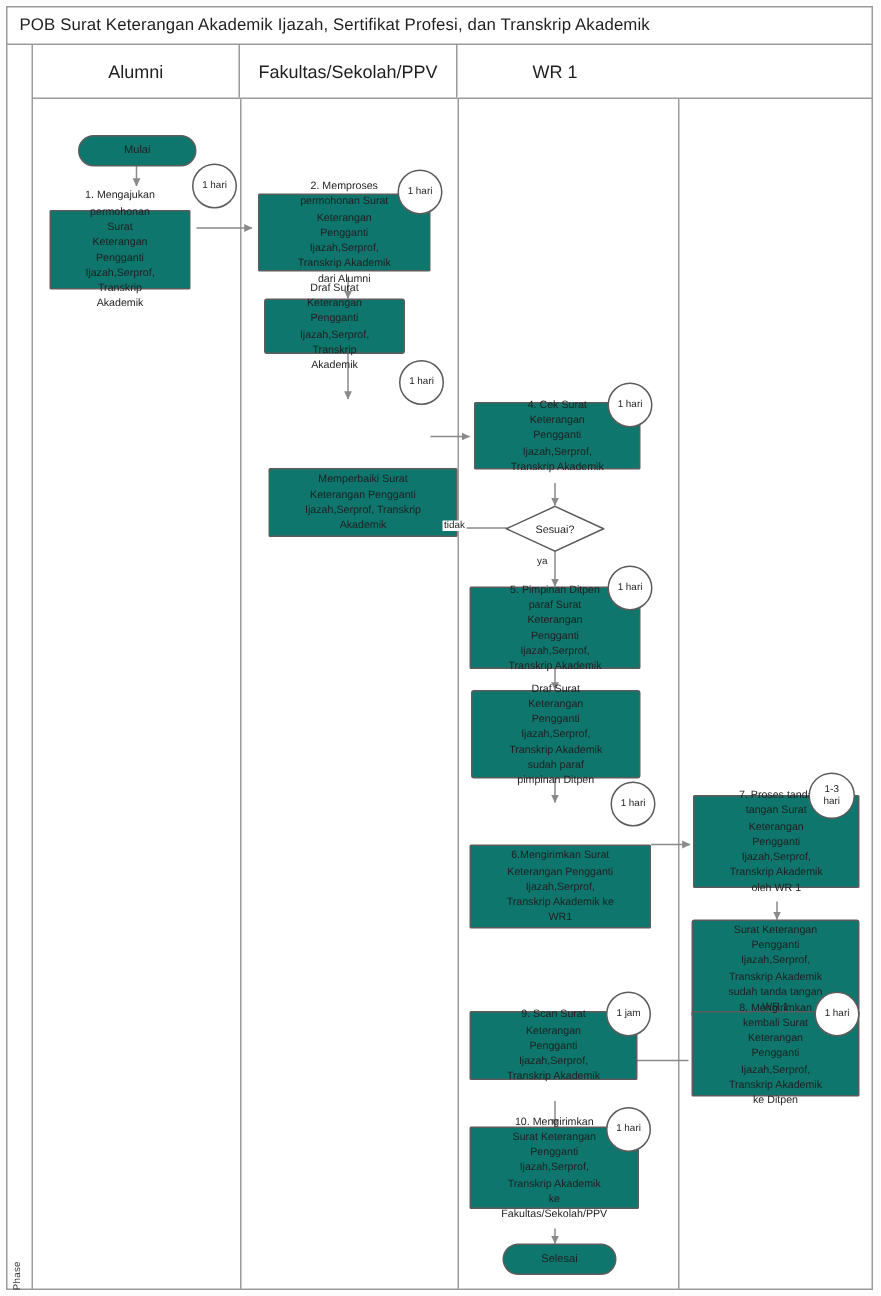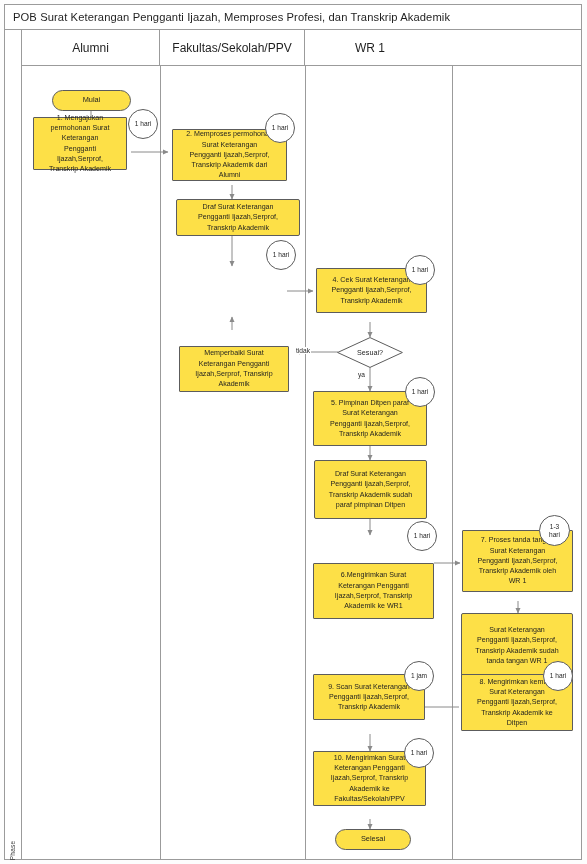--- a/index.html
+++ b/index.html
@@ -91,29 +91,29 @@
     width:1px;
     height:794px;
     background:#9b9b9b;
   }
 
   
   .node{
     position:absolute;
     box-sizing:border-box;
     border:1px solid #5c5c5c;
-    background:#fde047;
+    background:#0f766e;
     display:flex;
     align-items:center;
     justify-content:center;
     text-align:center;
     font-size:7.1px;
     line-height:1.45;
     color:#1f1f1f;
-    padding:2px 12px;
+    padding:2px 22px;
     white-space:pre-line;
   }
   .node.terminal{
     border-radius:14px;
     font-size:7.4px;
   }
   .node.doc{
     border-radius:2px;
   }
   .node.process{
@@ -181,21 +181,21 @@
   .node,.decision,.badge{z-index:4;}
 </style>
 </head>
 <body>
 
 <div id="canvas">
 
   <div class="outer-frame"></div>
 
   <div class="title-bar">
-    <span>POB Surat Keterangan Pengganti Ijazah, Memproses Profesi, dan Transkrip Akademik</span>
+    <span>POB Surat Keterangan Akademik Ijazah, Sertifikat Profesi, dan Transkrip Akademik</span>
   </div>
 
   <div class="phase-lane">
     <span class="phase-label">Phase</span>
   </div>
 
   <div class="header-row">
     <div class="col-head" style="width:138px;">
       <span>Alumni</span>
     </div>
@@ -250,34 +250,34 @@
       <path d="M459,707 L410,707"></path>
 
       <path d="M370,734 L370,751"></path>
 
       <path d="M370,819 L370,829"></path>
     </g>
   </svg>
 
   <div class="node terminal" style="left:52px; top:90px; width:79px; height:21px;">Mulai</div>
 
-  <div class="node process" style="left:33px; top:117px; width:94px; height:53px;">1. Mengajukan permohonan Surat Keterangan Pengganti Ijazah,Serprof, Transkrip Akademik</div>
+  <div class="node process" style="left:33px; top:140px; width:94px; height:53px;">1. Mengajukan permohonan Surat Keterangan Pengganti Ijazah,Serprof, Transkrip Akademik</div>
 
   <div class="badge" style="left:128px; top:109px; width:30px; height:30px;">1 hari</div>
 
   <div class="node process" style="left:172px; top:129px; width:115px; height:52px;">2. Memproses permohonan Surat Keterangan Pengganti Ijazah,Serprof, Transkrip Akademik dari Alumni</div>
 
   <div class="badge" style="left:265px; top:113px; width:30px; height:30px;">1 hari</div>
 
-  <div class="node doc" style="left:176px; top:199px; width:124px; height:37px;">Draf Surat Keterangan Pengganti Ijazah,Serprof, Transkrip Akademik</div>
+  <div class="node doc" style="left:176px; top:199px; width:94px; height:37px;">Draf Surat Keterangan Pengganti Ijazah,Serprof, Transkrip Akademik</div>
 
 
   <div class="badge" style="left:266px; top:240px; width:30px; height:30px;">1 hari</div>
 
-  <div class="node process" style="left:179px; top:346px; width:110px; height:46px;">Memperbaiki Surat Keterangan Pengganti Ijazah,Serprof, Transkrip Akademik</div>
+  <div class="node process" style="left:179px; top:312px; width:126px; height:46px;">Memperbaiki Surat Keterangan Pengganti Ijazah,Serprof, Transkrip Akademik</div>
 
   <div class="node process" style="left:316px; top:268px; width:111px; height:45px;">4. Cek Surat Keterangan Pengganti Ijazah,Serprof, Transkrip Akademik</div>
 
   <div class="badge" style="left:405px; top:255px; width:30px; height:30px;">1 hari</div>
 
   <div class="decision" style="left:337px; top:337px; width:66px; height:31px;text-align:right;">
     <svg class="dia" viewBox="0 0 66 31" preserveAspectRatio="none">
       <polygon points="33,0.6 65.4,15.5 33,30.4 0.6,15.5" fill="#ffffff" stroke="#5c5c5c" stroke-width="1"></polygon>
     </svg>
     <div class="dia-text">Sesuai?</div>

